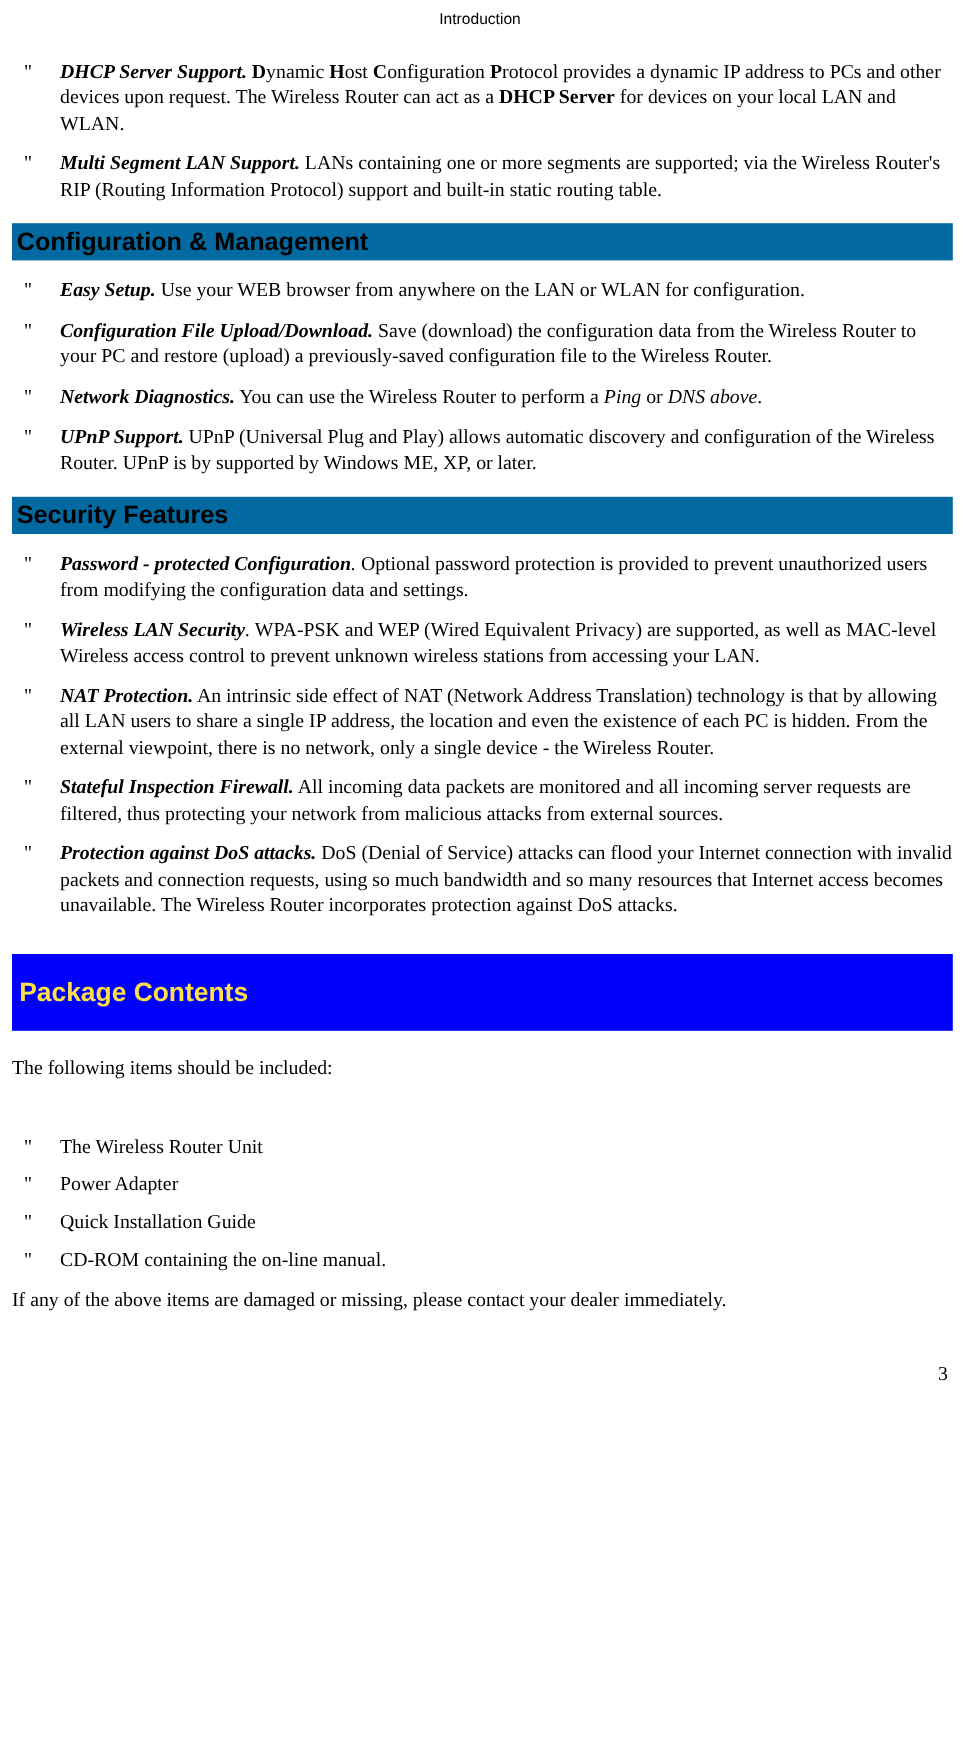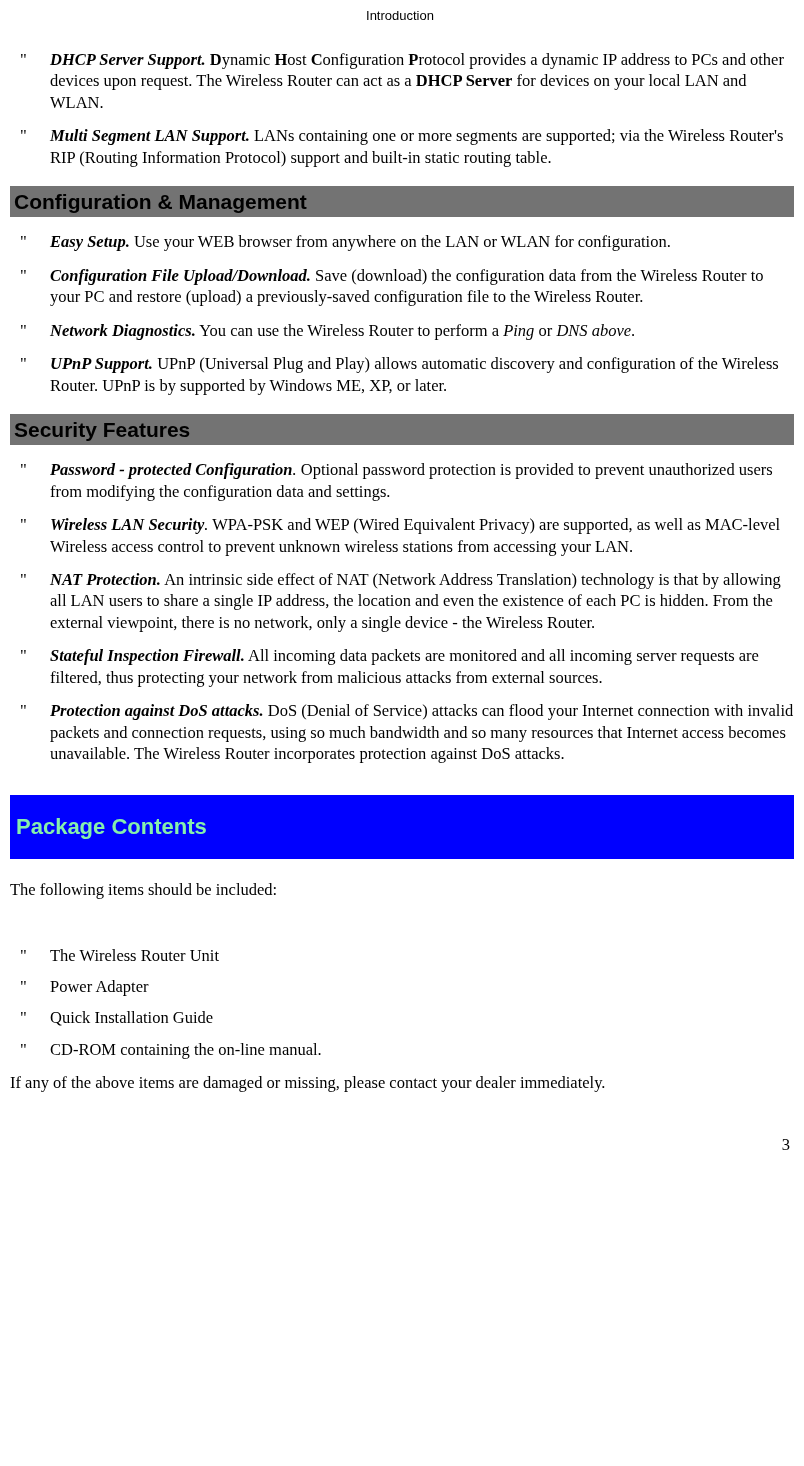--- a/index.html
+++ b/index.html
@@ -42,31 +42,31 @@
       font-style: italic;
       font-weight: bold;
     }
     .term-after {
       font-style: italic;
     }
     h2.section {
       font-family: Arial, Helvetica, sans-serif;
       font-weight: bold;
       font-size: 21px;
-      background: #737373;
+      background: #0369a1;
       padding: 2px 4px;
       margin-top: 8px;
       margin-bottom: 14px;
     }
     h2.package {
       font-family: Arial, Helvetica, sans-serif;
       font-weight: bold;
       font-size: 22px;
       background: #0000ff;
-      color: #86efac;
+      color: #fde047;
       padding: 18px 6px;
       margin-top: 30px;
       margin-bottom: 20px;
     }
     .body-text {
       font-family: "Times New Roman", serif;
       margin-bottom: 10px;
       padding-left: 0;
     }
     ul.pkg {

